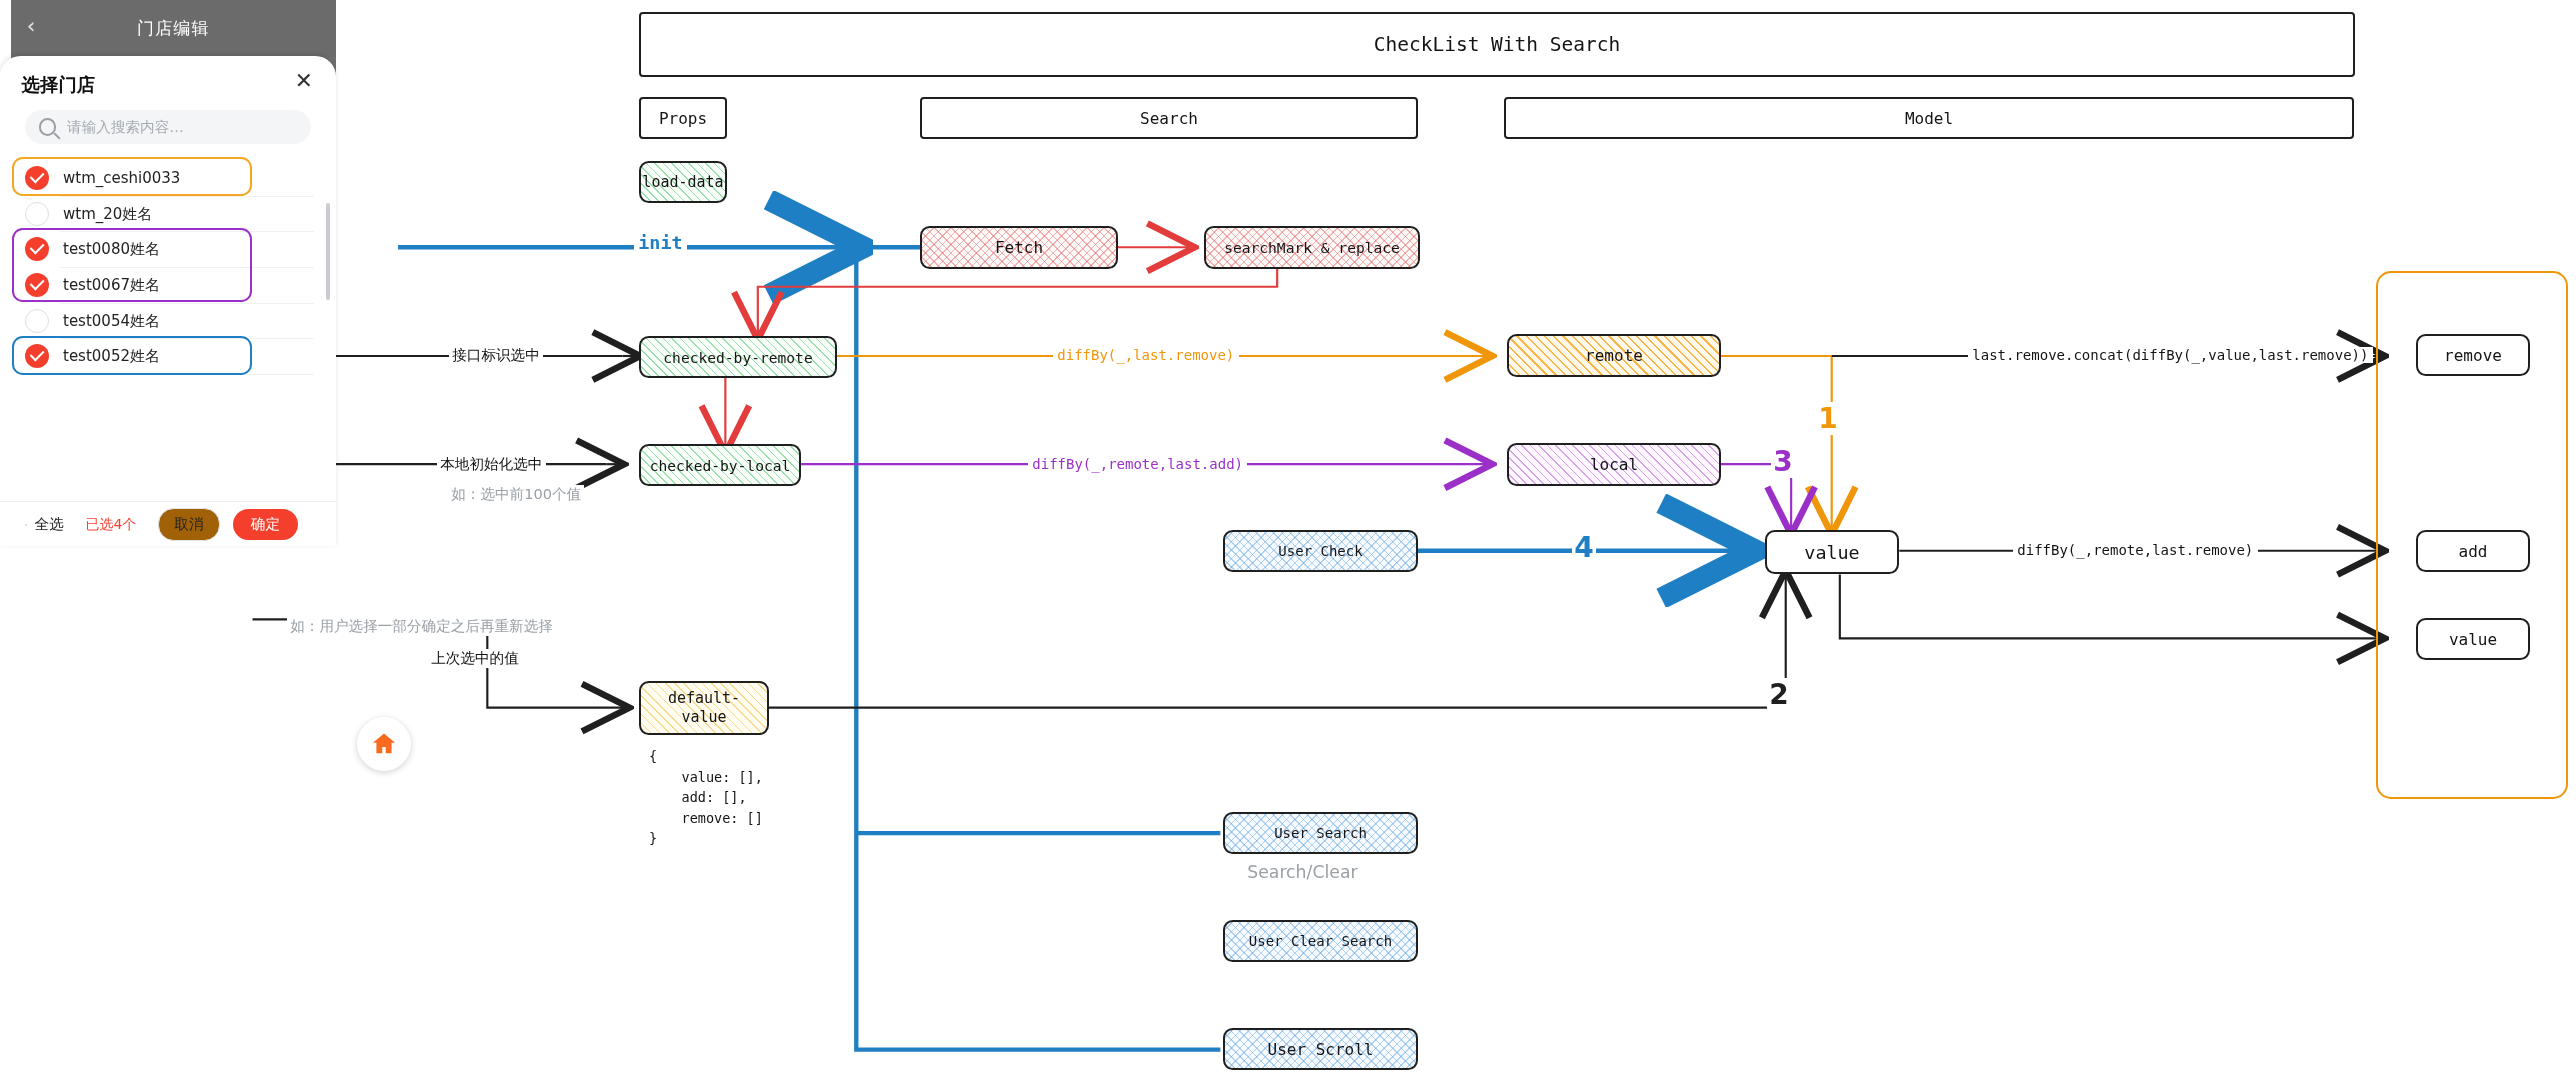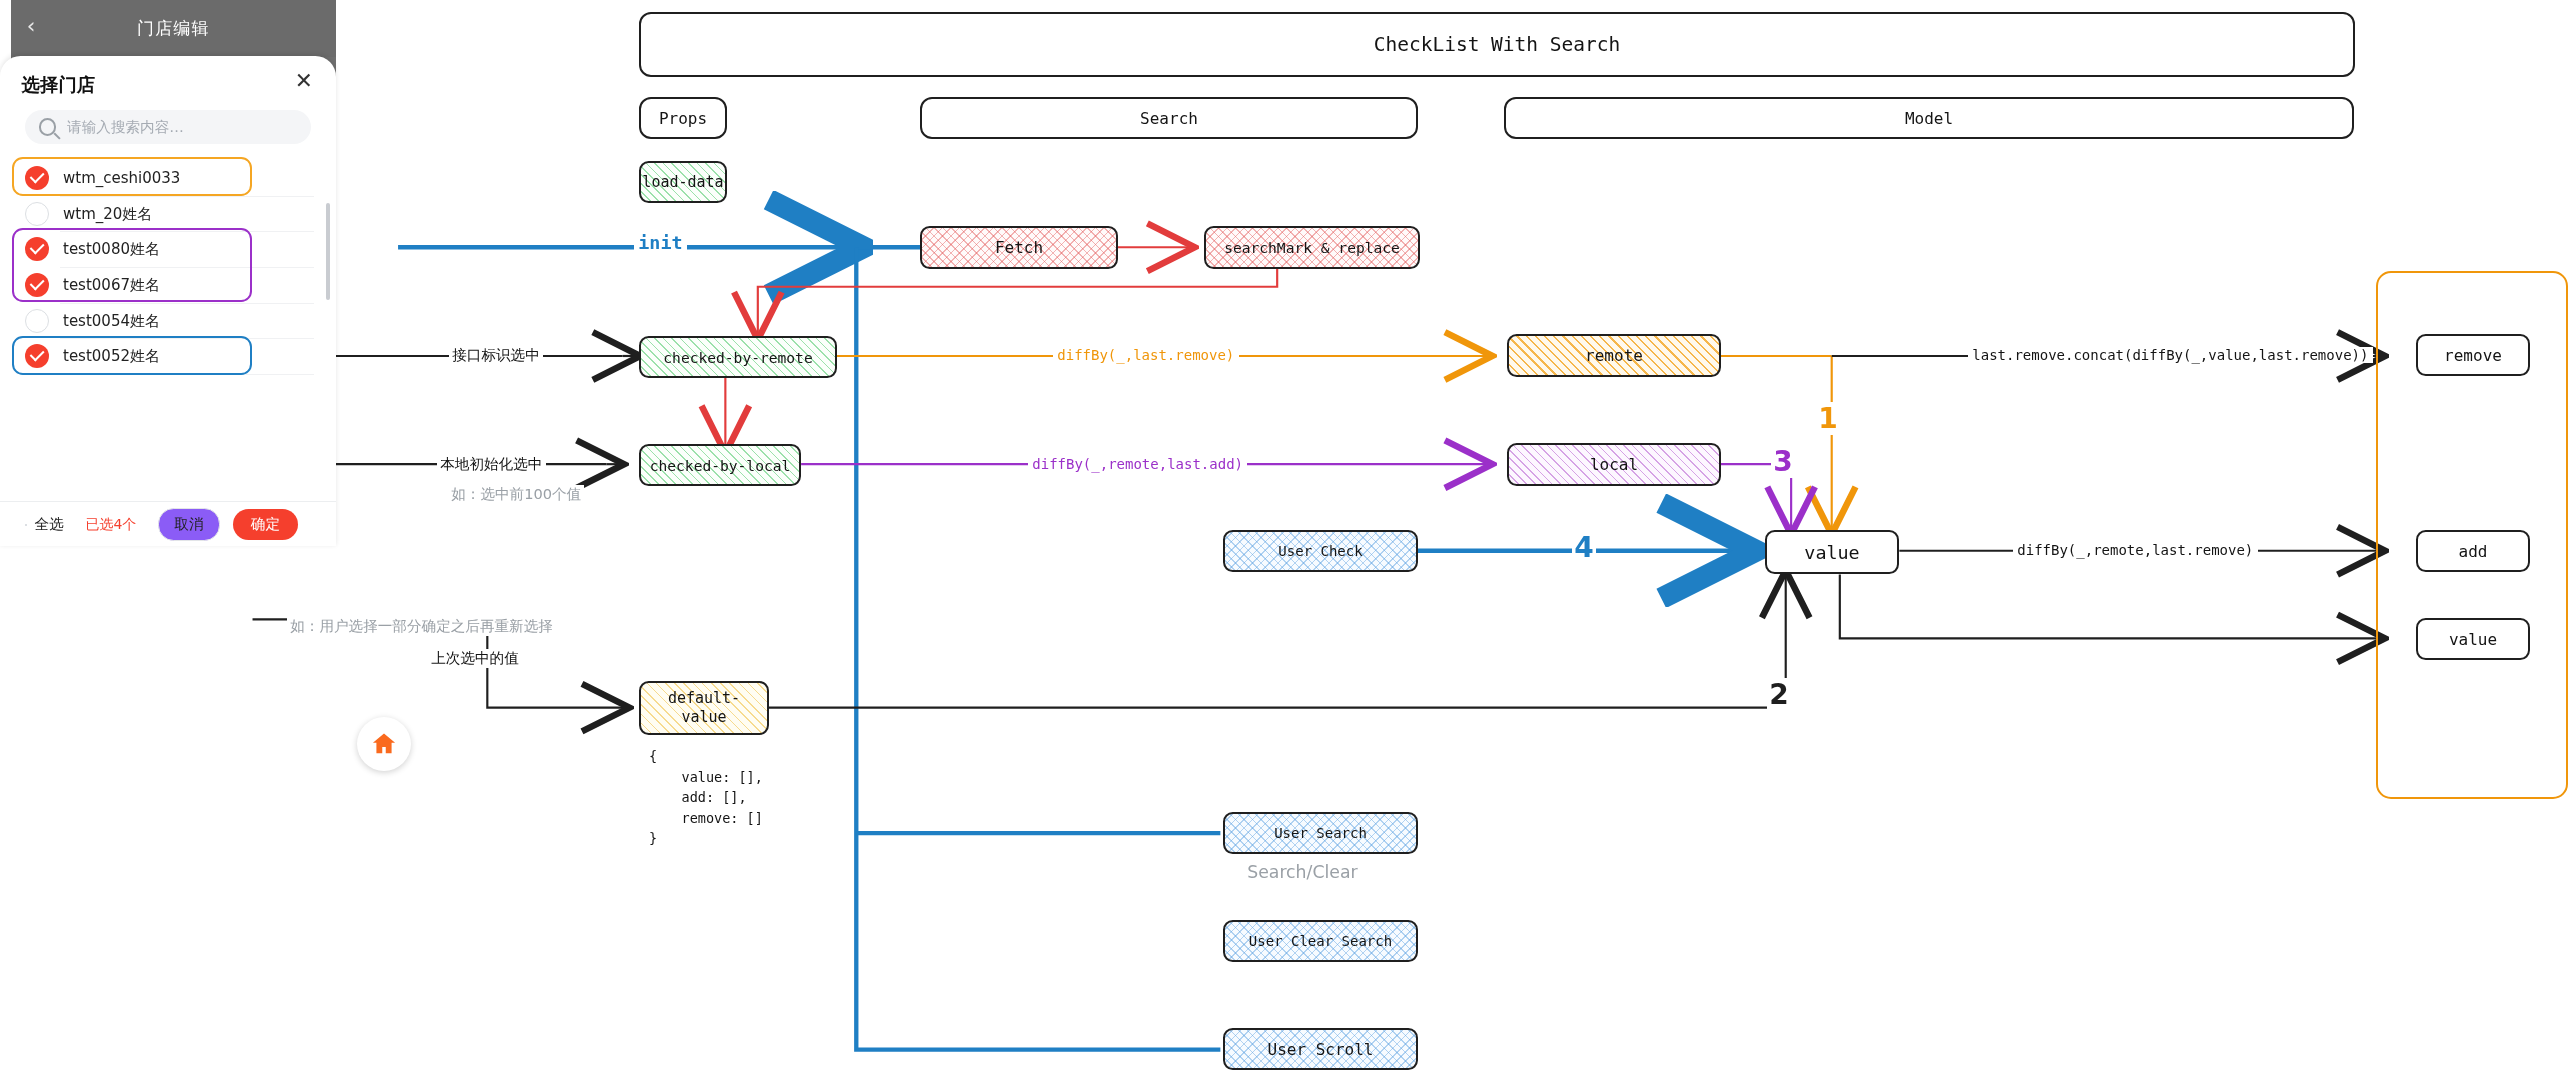--- a/index.html
+++ b/index.html
@@ -53,29 +53,29 @@
       background:#fff;box-shadow:0 1.6px 6.5px rgba(0,0,0,.18);display:flex;align-items:center;justify-content:center;}
   #home-fab svg{width:28px;height:28px;}
 
   #sheet-footer{position:absolute;left:0;top:445px;width:336px;height:45px;border-top:1.1px solid #eceef0;
       display:flex;align-items:center;}
   #sheet-footer .selall{display:flex;align-items:center;margin-left:25px;}
   #sheet-footer .selall .cb{margin-left:0;}
   #sheet-footer .selall .lab{margin-left:7.6px;font-size:14.6px;color:#222;}
   #sheet-footer .count{margin-left:21.6px;color:#f53f2d;font-size:14px;}
   #btn-cancel{margin-left:21.6px;width:60px;height:31px;border-radius:15.7px;border:1.1px solid #e3e5e8;
-      display:flex;align-items:center;justify-content:center;font-size:14.6px;color:#222;background:#8b5cf6;}
+      display:flex;align-items:center;justify-content:center;font-size:14.6px;color:#222;background:#a16207;}
   #btn-ok{margin-left:13px;width:65px;height:31px;border-radius:15.7px;background:#f53f2d;color:#fff;
       display:flex;align-items:center;justify-content:center;font-size:14.6px;}
 
   
   .node{position:absolute;box-sizing:border-box;border:2.2px solid #1f1f1f;border-radius:9.7px;
         display:flex;align-items:center;justify-content:center;text-align:center;
         font-family:"DejaVu Sans Mono","Liberation Mono",monospace;color:#141414;background:#fff;}
-  .grp{position:absolute;box-sizing:border-box;border:2.2px solid #1f1f1f;border-radius:12px;background:#fff;
+  .grp{position:absolute;box-sizing:border-box;border:2.2px solid #1f1f1f;border-radius:4px;background:#fff;
         display:flex;align-items:center;justify-content:center;
         font-family:"DejaVu Sans Mono","Liberation Mono",monospace;color:#141414;}
 
   .hatch-green{background-color:#fbfffb;background-image:repeating-linear-gradient(45deg,
       rgba(77,200,105,.55) 0 1.1px, rgba(255,255,255,0) 1.1px 6px);}
   .hatch-red{background-color:#fffafa;background-image:
       repeating-linear-gradient(45deg, rgba(227,90,90,.45) 0 1.1px, rgba(255,255,255,0) 1.1px 6px),
       repeating-linear-gradient(-45deg, rgba(227,90,90,.45) 0 1.1px, rgba(255,255,255,0) 1.1px 6px);}
   .hatch-orange{background-color:#fff9ec;background-image:repeating-linear-gradient(45deg,
       rgba(243,160,20,.75) 0 1.6px, rgba(255,255,255,0) 1.6px 6.5px);}

